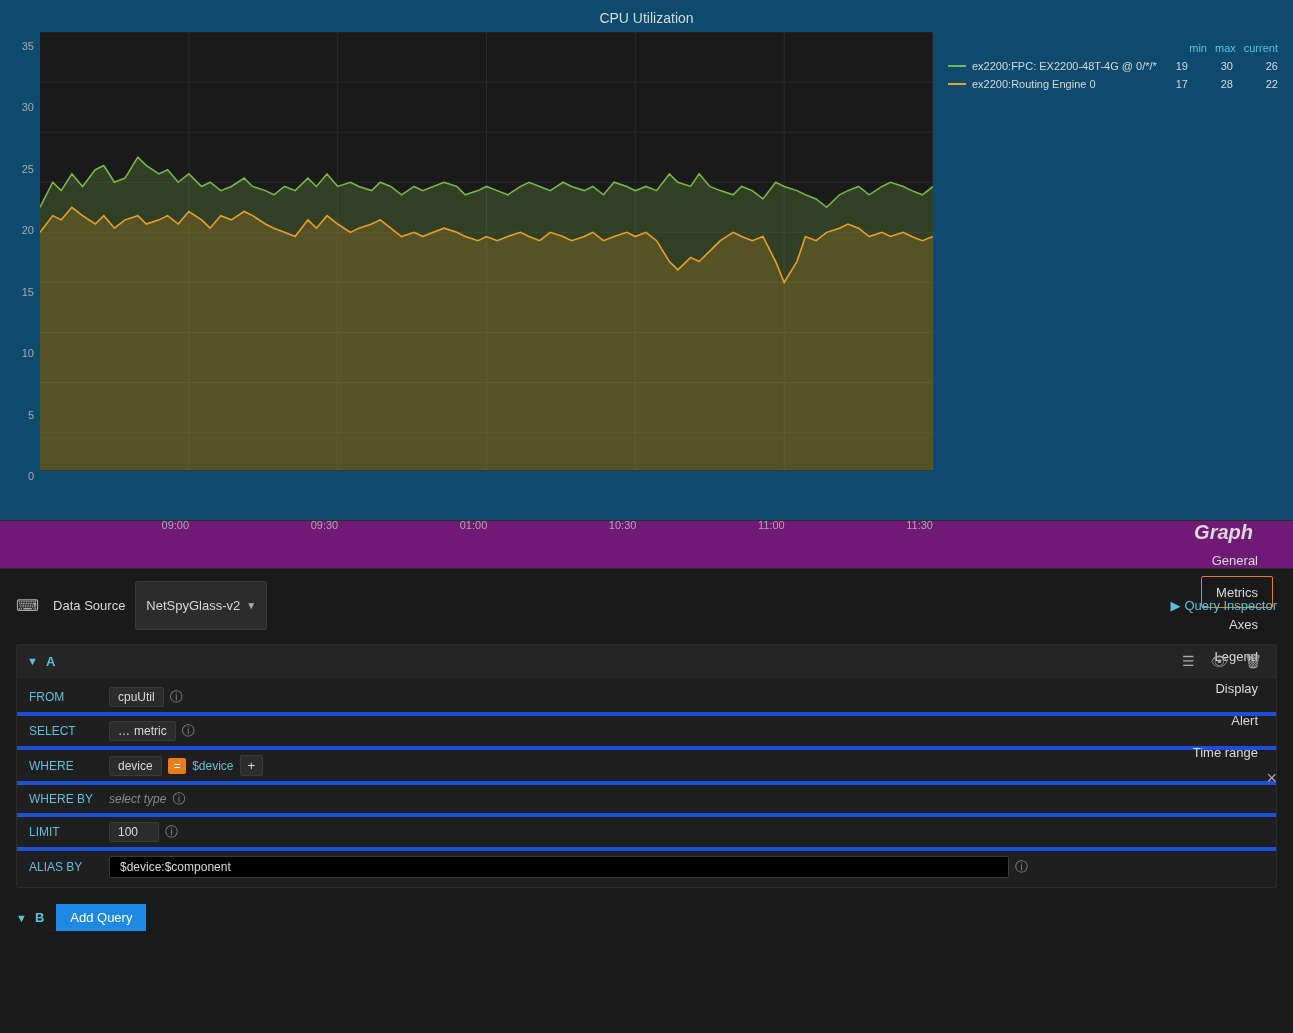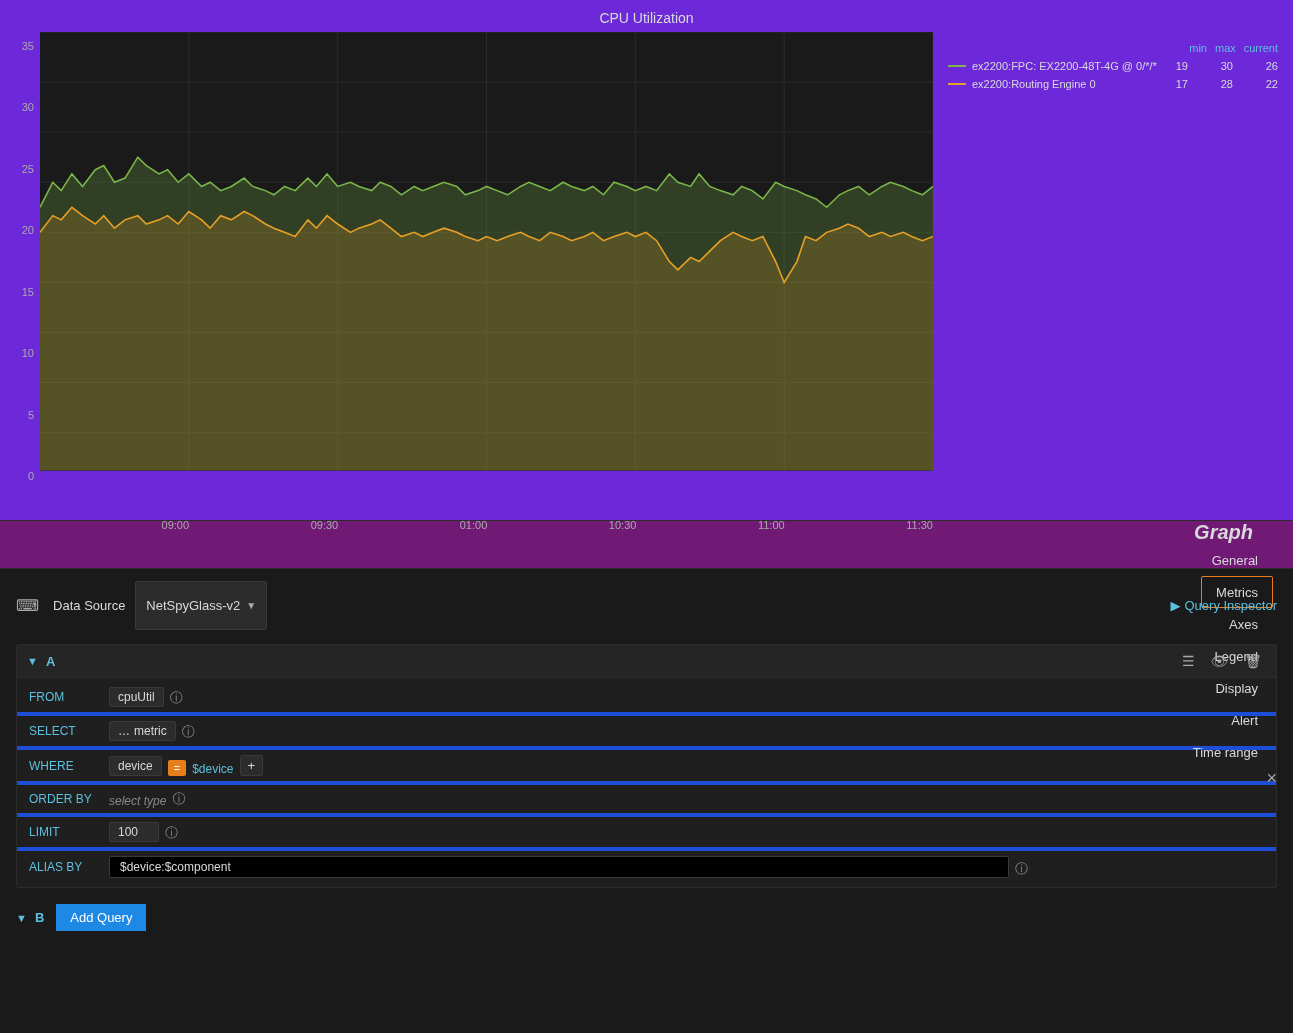--- a/index.html
+++ b/index.html
@@ -7,21 +7,21 @@
       background: #1a1a1a;
       color: #d8d9da;
       font-family: 'Helvetica Neue', Arial, sans-serif;
       font-size: 13px;
       width: 1293px;
       min-height: 1033px;
     }
 
     
     .graph-container {
-      background: #6d28d9;
+      background: #0c4a6e;
       padding: 10px 0 0 0;
       position: relative;
       height: 520px;
     }
     .graph-title {
       text-align: center;
       color: #d8d9da;
       font-size: 14px;
       margin-bottom: 6px;
     }
@@ -222,21 +222,21 @@
     .query-row:last-child { border-bottom: none; }
     .row-label {
       color: #5bc0de;
       width: 80px;
       font-size: 12px;
       font-weight: 500;
       flex-shrink: 0;
     }
     .row-content {
       display: flex;
-      align-items: flex-end;
+      align-items: center;
       flex: 1;
       gap: 6px;
     }
     .tag-pill {
       background: #2c2c2c;
       border: 1px solid #3a3a3a;
       padding: 2px 8px;
       border-radius: 2px;
       font-size: 12px;
       color: #d8d9da;
@@ -495,21 +495,21 @@
           <div class="row-content">
             <div class="tag-pill">device</div>
             <span class="where-equals">=</span>
             <span class="where-value">$device</span>
             <button class="plus-btn">+</button>
           </div>
         </div>
 
 
         <div class="query-row">
-          <span class="row-label">ORDER BY</span>
+          <span class="row-label">WHERE BY</span>
           <div class="row-content">
             <span class="select-placeholder">select type</span>
             <span class="help-icon">ⓘ</span>
           </div>
         </div>
 
         <div class="query-row">
           <span class="row-label">LIMIT</span>
           <div class="row-content">
             <input class="limit-input" type="text" value="100" style="">

